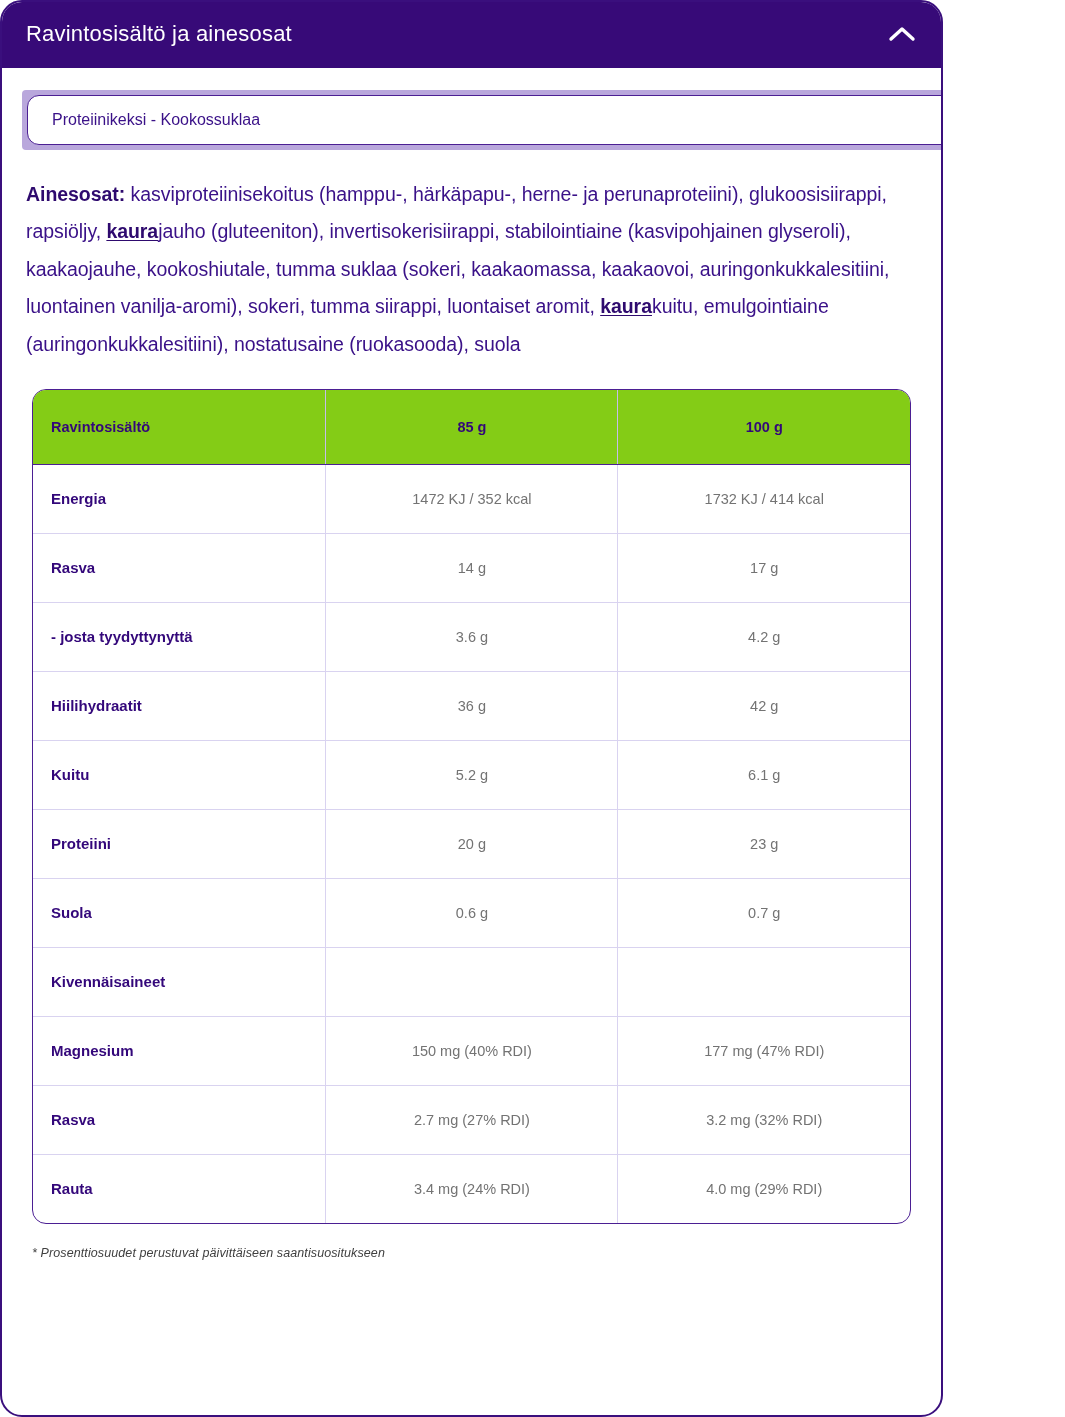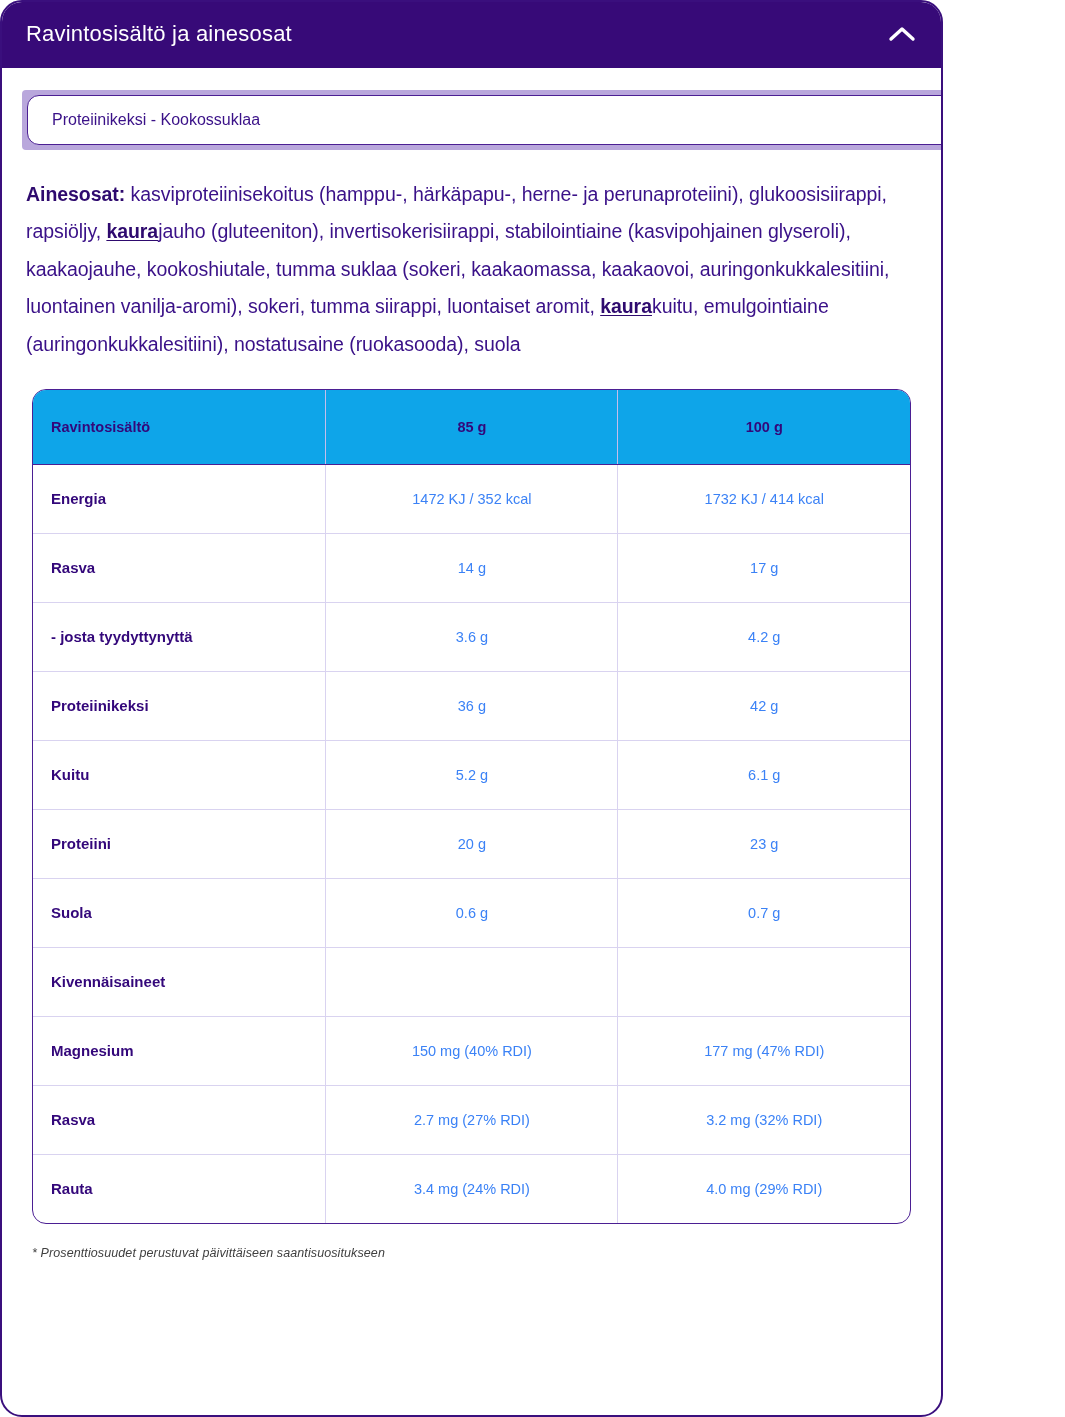--- a/index.html
+++ b/index.html
@@ -133,40 +133,40 @@
   table.nutri {
     width: 100%;
     border-collapse: collapse;
     table-layout: fixed;
   }
   table.nutri col.c1 { width: 33.4%; }
   table.nutri col.c2 { width: 33.3%; }
   table.nutri col.c3 { width: 33.3%; }
 
   table.nutri thead th {
-    background: #0ea5e9;
+    background: #84cc16;
     color: #33077a;
     font-size: 14.5px;
     font-weight: 700;
     height: 74px;
     border-bottom: 1.6px solid #4b1f93;
     border-right: 1px solid #c6bdec;
     padding: 0 18px;
   }
   table.nutri thead th:last-child { border-right: none; }
   table.nutri thead th.left { text-align: left; }
   table.nutri thead th.ctr { text-align: center; }
 
   table.nutri tbody td {
     height: 69px;
     border-bottom: 1px solid #d9d3f0;
     border-right: 1px solid #d9d3f0;
     padding: 0 18px;
     font-size: 14.5px;
-    color: #3b82f6;
+    color: #737373;
   }
   table.nutri tbody td:last-child { border-right: none; }
   table.nutri tbody tr:last-child td { border-bottom: none; }
   table.nutri tbody td.label {
     font-weight: 700;
     color: #33077a;
     text-align: left;
     font-size: 15px;
   }
   table.nutri tbody td.val {
@@ -236,21 +236,21 @@
               <td class="label">Rasva</td>
               <td class="val">14 g</td>
               <td class="val">17 g</td>
             </tr>
             <tr>
               <td class="label">- josta tyydyttynyttä</td>
               <td class="val">3.6 g</td>
               <td class="val">4.2 g</td>
             </tr>
             <tr>
-              <td class="label">Proteiinikeksi</td>
+              <td class="label">Hiilihydraatit</td>
               <td class="val">36 g</td>
               <td class="val">42 g</td>
             </tr>
             <tr>
               <td class="label">Kuitu</td>
               <td class="val">5.2 g</td>
               <td class="val">6.1 g</td>
             </tr>
             <tr>
               <td class="label">Proteiini</td>

